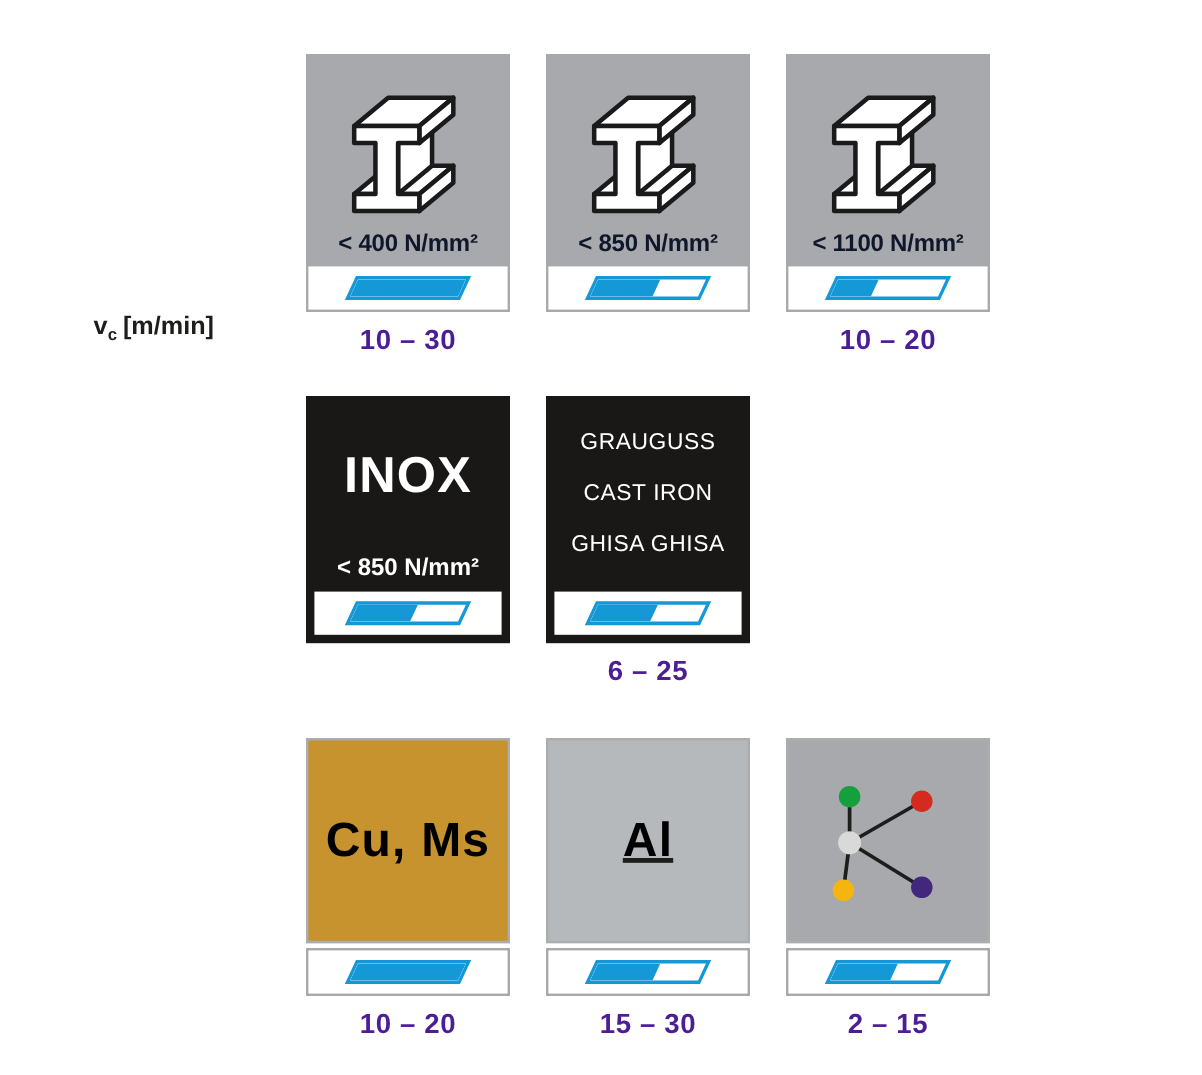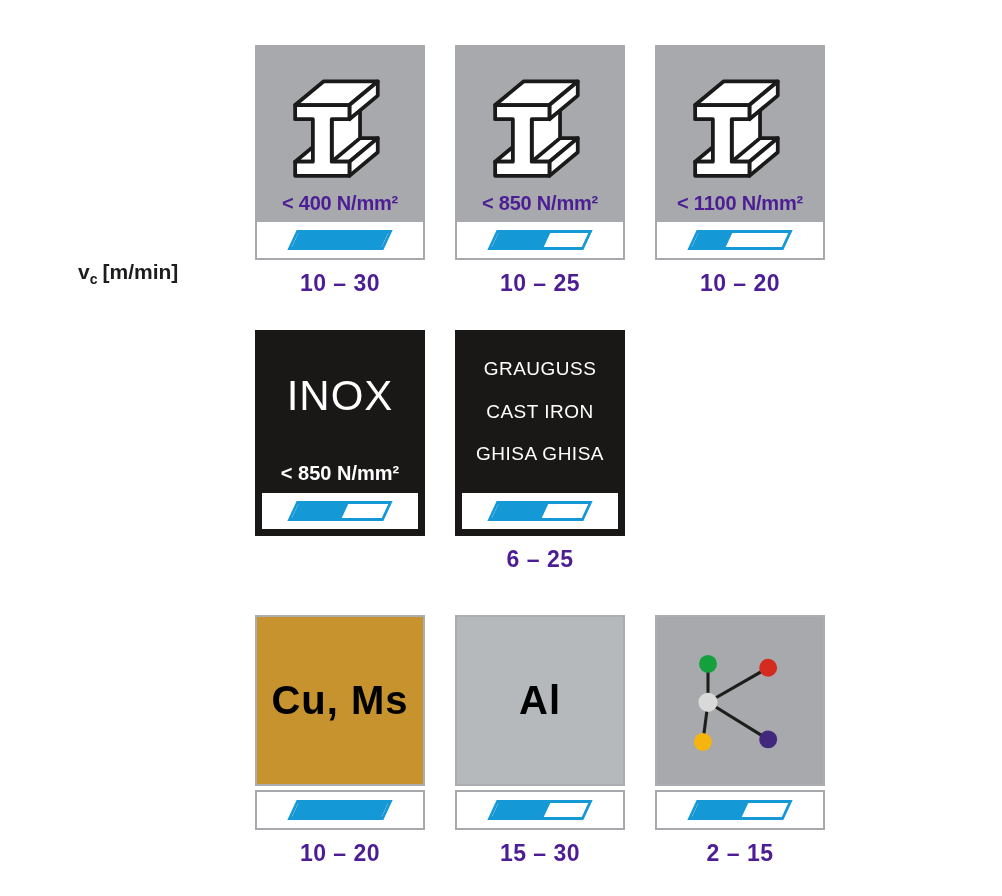--- a/index.html
+++ b/index.html
@@ -27,55 +27,55 @@
 
   .col { width:170px; display:flex; flex-direction:column; align-items:stretch; }
 
   
   .main-gray {
     background:var(--tile-gray,#a7a9ac); height:175px;
     display:flex; flex-direction:column; align-items:center; justify-content:flex-end;
     padding-bottom:5px;
   }
   .ibeam { width:118px; height:118px; margin-bottom:2px; }
-  .t-label { font-size:20px; font-weight:700; color:#4c1d95; letter-spacing:-0.2px; }
+  .t-label { font-size:20px; font-weight:700; color:#0f172a; letter-spacing:-0.2px; }
 
   .strip {
     height:40px; background:#ffffff; border:2px solid var(--tile-gray,#a7a9ac);
     display:flex; align-items:center; justify-content:center;
   }
   .para {
     width:96px; height:20px; border:3px solid var(--blue,#1598d6);
     background:#ffffff; transform:skewX(-25deg); overflow:hidden;
   }
   .para-fill { height:100%; background:var(--blue,#1598d6); }
 
   .speed {
     margin-top:10px; text-align:center;
     font-size:23px; font-weight:700; letter-spacing:0.5px; color:#4c1d95;
   }
 
   
   .black-tile { background:var(--tile-black,#1a1817); padding:0 7px 7px; }
   .black-main { height:163px; display:flex; flex-direction:column; color:#ffffff; }
   .inox-title { flex:1; display:flex; align-items:center; justify-content:center;
-                font-size:42px; font-weight:400; letter-spacing:1px; }
+                font-size:42px; font-weight:700; letter-spacing:1px; }
   .inox-label { text-align:center; font-size:20px; font-weight:700; padding-bottom:8px; }
   .ci-main { height:163px; display:flex; flex-direction:column;
              justify-content:space-evenly; align-items:center; color:#ffffff; padding:8px 0; }
   .ci-line { font-size:19px; font-weight:400; letter-spacing:0.5px; }
   .strip-in { height:36px; background:#ffffff; display:flex; align-items:center; justify-content:center; }
 
   
   .main3 {
     height:171px; border:2px solid #abadaf; margin-bottom:4px;
     display:flex; align-items:center; justify-content:center;
   }
   .brass { background:var(--brass,#c6932e); }
-  .alu   { background:var(--alu,#b6b9bc); }
+  .alu   { background:var(--alu,#b6b9bc);text-decoration:underline; }
   .multi { background:var(--tile-gray,#a7a9ac); }
   .metal-title { font-size:40px; font-weight:700; color:#000000; letter-spacing:1px; }
   .net-svg { width:128px; height:128px; }
 </style>
 </head>
 <body>
 
 <svg width="0" height="0" style="position:absolute" aria-hidden="true">
   <defs>
     <symbol id="ibeam" viewBox="0 0 100 100">
@@ -119,21 +119,20 @@
         <svg class="ibeam">
             <use href="#ibeam"></use>
           </svg>
         <div class="t-label">&lt; 850 N/mm²</div>
       </div>
       <div class="strip">
         <div class="para">
             <div class="para-fill" style="width: 58%;"></div>
           </div>
       </div>
-      <div class="speed">10 – 25</div>
     </div>
 
     <div class="col">
       <div class="main-gray">
         <svg class="ibeam">
             <use href="#ibeam"></use>
           </svg>
         <div class="t-label">&lt; 1100 N/mm²</div>
       </div>
       <div class="strip">

